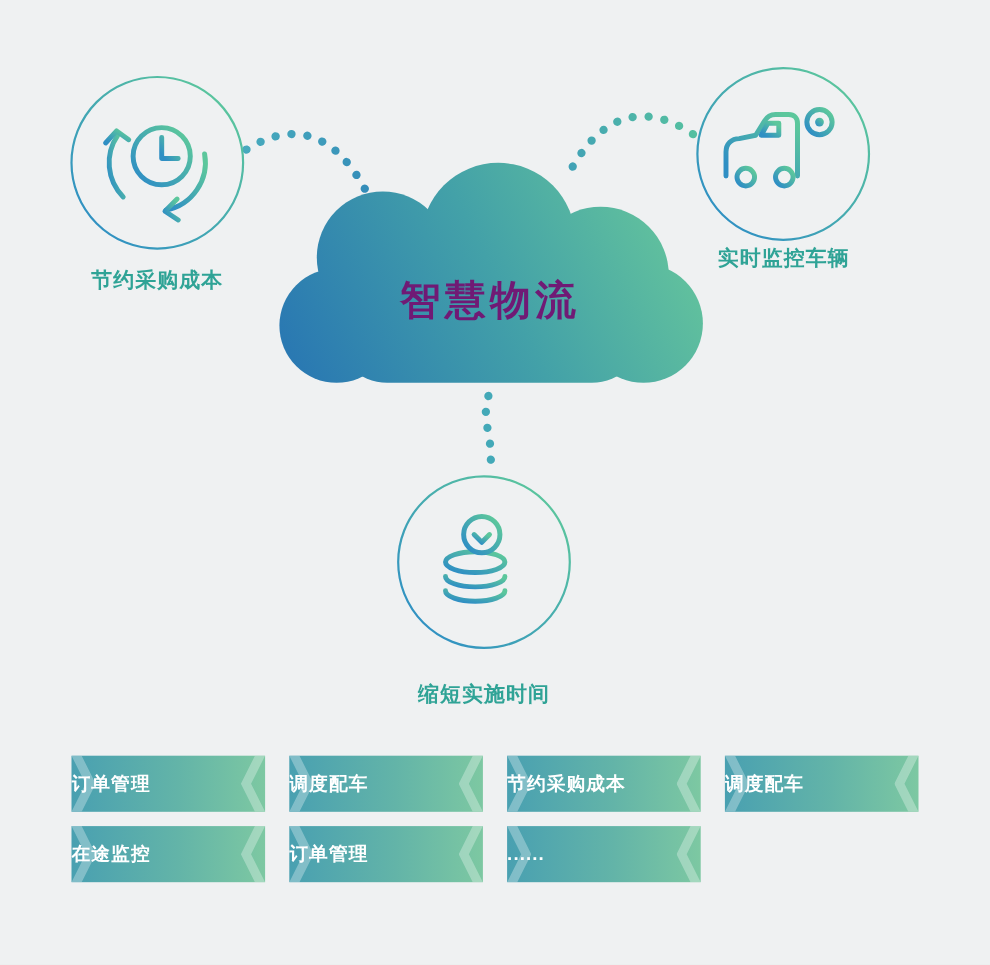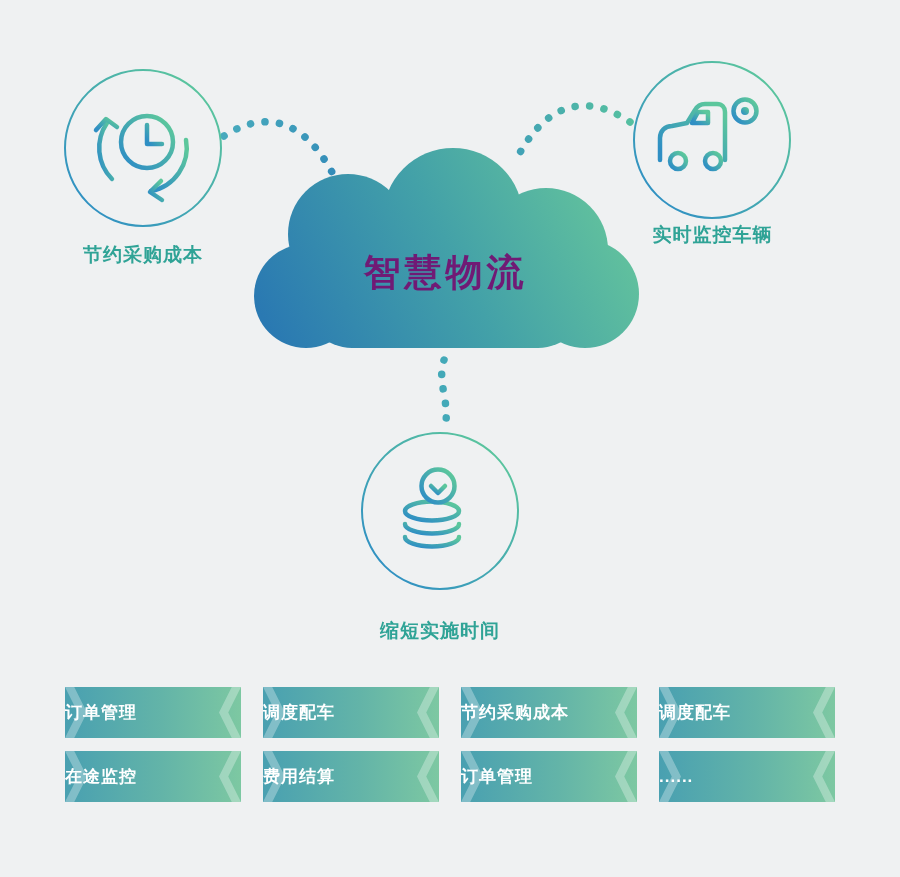--- a/index.html
+++ b/index.html
@@ -197,23 +197,20 @@
     <div class="ribbon">
       <span class="ribbon-label">节约采购成本</span>
     </div>
     <div class="ribbon">
       <span class="ribbon-label">调度配车</span>
     </div>
     <div class="ribbon">
       <span class="ribbon-label">在途监控</span>
     </div>
     <div class="ribbon">
-      <span class="ribbon-label">费用结算</span>
-    </div>
-    <div class="ribbon">
       <span class="ribbon-label">订单管理</span>
     </div>
     <div class="ribbon">
       <span class="ribbon-label">......</span>
     </div>
   </div>
 
 </div>
 
 </body></html>

